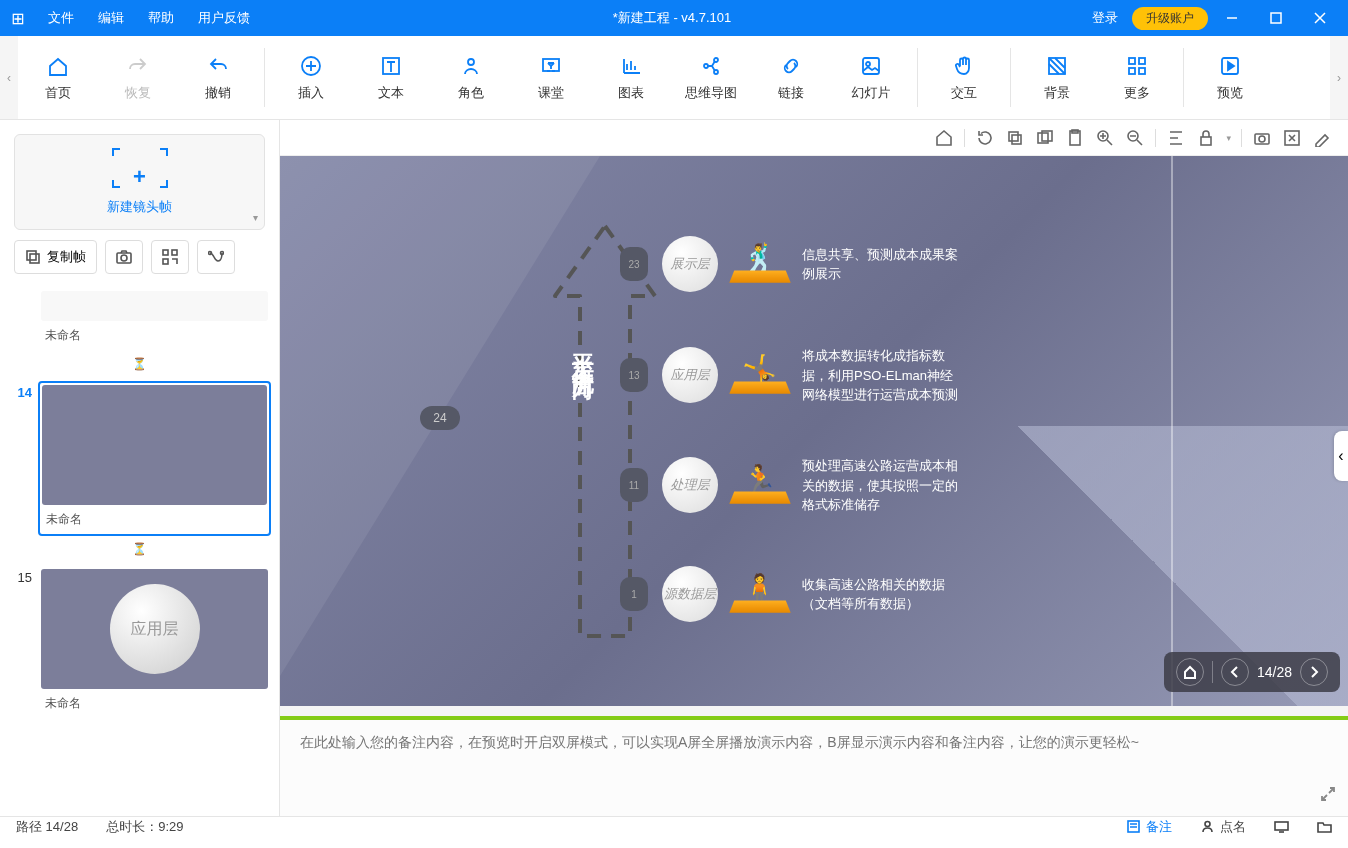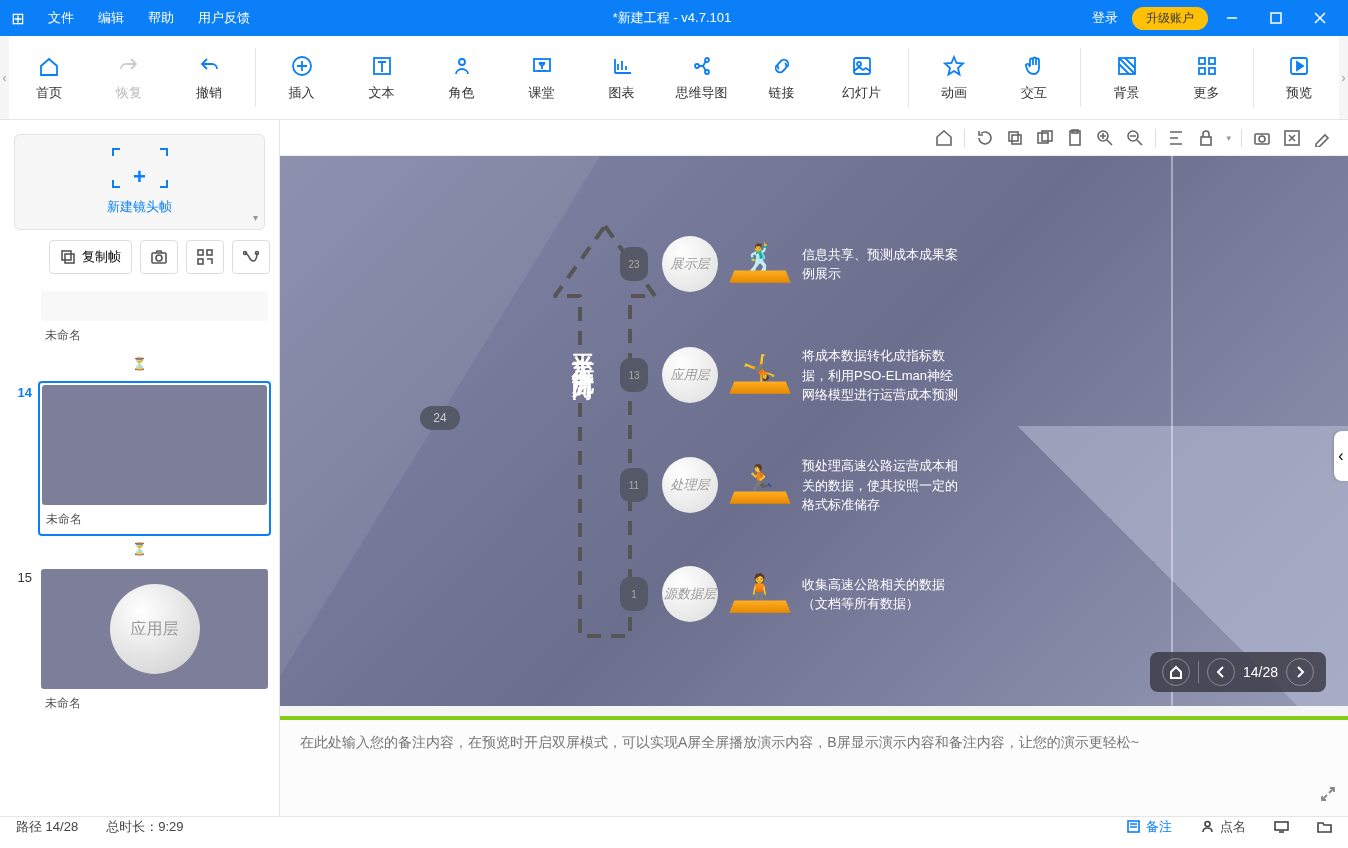--- a/index.html
+++ b/index.html
@@ -34,21 +34,21 @@
 .new-frame-box .corners { width: 56px; height: 40px; position: relative; }
 .new-frame-box .corners .c { position: absolute; width: 8px; height: 8px; border: 2px solid #0b7ff7; }
 .new-frame-box .corners .tl { top: 0; left: 0; border-right: none; border-bottom: none; }
 .new-frame-box .corners .tr { top: 0; right: 0; border-left: none; border-bottom: none; }
 .new-frame-box .corners .bl { bottom: 0; left: 0; border-right: none; border-top: none; }
 .new-frame-box .corners .br { bottom: 0; right: 0; border-left: none; border-top: none; }
 .new-frame-box .plus { position: absolute; top: 50%; left: 50%; transform: translate(-50%, -70%); color: #0b7ff7; font-size: 22px; font-weight: bold; }
 .new-frame-box .label { color: #0b7ff7; font-size: 13px; }
 .new-frame-box .chev { position: absolute; right: 6px; bottom: 6px; color: #999; font-size: 10px; }
 
-.side-tools { display: flex; gap: 8px; padding: 0 14px 10px; margin-left: 35px; }
+.side-tools { display: flex; gap: 8px; padding: 0 14px 10px; }
 .side-tools .st-btn { flex: 0 0 auto; height: 34px; border: 1px solid #ddd; border-radius: 4px; display: flex; align-items: center; justify-content: center; cursor: pointer; font-size: 13px; padding: 0 10px; }
 .side-tools .st-btn svg { width: 16px; height: 16px; stroke: #555; fill: none; stroke-width: 1.6; }
 .side-tools .st-btn.wide { gap: 6px; }
 
 .thumb-list { flex: 1; overflow-y: auto; padding: 4px 8px 12px 8px; }
 .thumb-row { display: flex; gap: 6px; margin-bottom: 6px; }
 .thumb-num { width: 24px; text-align: right; font-size: 13px; color: #333; padding-top: 4px; }
 .thumb-num.active { color: #0b7ff7; font-weight: bold; }
 .thumb-card { flex: 1; border: 1px solid transparent; border-radius: 4px; padding: 2px; }
 .thumb-card.selected { border: 2px solid #0b7ff7; }
@@ -78,21 +78,21 @@
 
 .layer-item { position: absolute; display: flex; align-items: center; gap: 14px; }
 .layer-item .lbl-badge { background: #555866; color: #aaa; border-radius: 10px; height: 34px; min-width: 28px; display: flex; align-items: center; justify-content: center; font-size: 10px; }
 .layer-item .lbl-circle { width: 56px; height: 56px; border-radius: 50%; background: radial-gradient(circle at 35% 30%, #fff, #ddd); display: flex; align-items: center; justify-content: center; font-size: 13px; color: #999; font-style: italic; }
 .layer-item .figure-block { display: flex; flex-direction: column; align-items: center; gap: -4px; }
 .layer-item .figure-block .person { font-size: 28px; color: #000; line-height: 1; }
 .layer-item .figure-block .platform { width: 56px; height: 14px; background: linear-gradient(180deg, #ffb020, #e88a00); transform: perspective(40px) rotateX(30deg); margin-top: -4px; }
 .layer-item .desc { color: #fff; font-size: 13px; width: 160px; line-height: 1.5; }
 .collapse-knob-right { position: absolute; right: 0; top: 50%; width: 14px; height: 50px; background: #fff; border-radius: 8px 0 0 8px; display: flex; align-items: center; justify-content: center; box-shadow: -1px 0 3px rgba(0,0,0,0.15); cursor: pointer; }
 
-.canvas-nav { position: absolute; right: 22px; bottom: 14px; height: 40px; background: rgba(60,60,70,0.85); border-radius: 8px; display: flex; align-items: center; gap: 8px; padding: 0 12px; color: #fff; font-size: 14px; }
+.canvas-nav { position: absolute; right: 8px; bottom: 14px; height: 40px; background: rgba(60,60,70,0.85); border-radius: 8px; display: flex; align-items: center; gap: 8px; padding: 0 12px; color: #fff; font-size: 14px; }
 .canvas-nav .nav-btn { width: 28px; height: 28px; border: 1px solid rgba(255,255,255,0.35); border-radius: 50%; display: flex; align-items: center; justify-content: center; cursor: pointer; }
 .canvas-nav .nav-btn svg { width: 14px; height: 14px; stroke: #fff; fill: none; stroke-width: 2; }
 .canvas-nav .nav-sep { width: 1px; height: 22px; background: rgba(255,255,255,0.3); }
 
 .notes-box { height: 100px; background: #fff; border-top: 4px solid #84cc16; position: relative; margin-top: 10px; }
 .notes-box textarea { width: 100%; height: 100%; border: none; padding: 14px 40px 14px 20px; font-size: 14px; color: #bbb; resize: none; outline: none; background: #fcfcfc; }
 .notes-box .expand-btn { position: absolute; right: 12px; bottom: 10px; cursor: pointer; }
 .notes-box .expand-btn svg { width: 16px; height: 16px; stroke: #888; fill: none; stroke-width: 1.8; }
 
 
@@ -242,28 +242,20 @@
           </svg>
         </div>
         <div>幻灯片</div>
       </div>
     </div>
     <div class="tb-sep"></div>
   <div class="tb-group" id="tbg3">
       <div class="tb-item">
         <div class="tb-icon">
           <svg viewBox="0 0 22 22">
-            <path d="M11 2l2.5 6 6.5.5-5 4.5 1.5 6.5L11 16l-5.5 3.5L7 13 2 8.5 8.5 8z"></path>
-          </svg>
-        </div>
-        <div>动画</div>
-      </div>
-      <div class="tb-item">
-        <div class="tb-icon">
-          <svg viewBox="0 0 22 22">
             <path d="M7 11V5a1.5 1.5 0 0 1 3 0v5M10 10V4a1.5 1.5 0 0 1 3 0v6M13 10V5a1.5 1.5 0 0 1 3 0v8c0 3-2 6-5 6s-6-2-7-5l-1-3a1.5 1.5 0 0 1 3-1l1 2"></path>
           </svg>
         </div>
         <div>交互</div>
       </div>
     </div>
     <div class="tb-sep"></div>
   <div class="tb-group" id="tbg4">
       <div class="tb-item">
         <div class="tb-icon">

